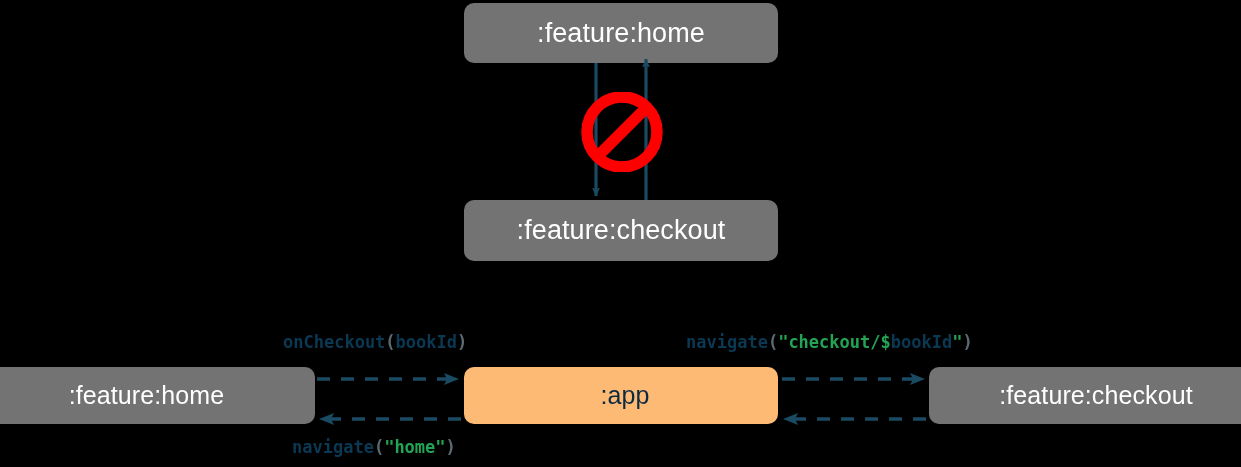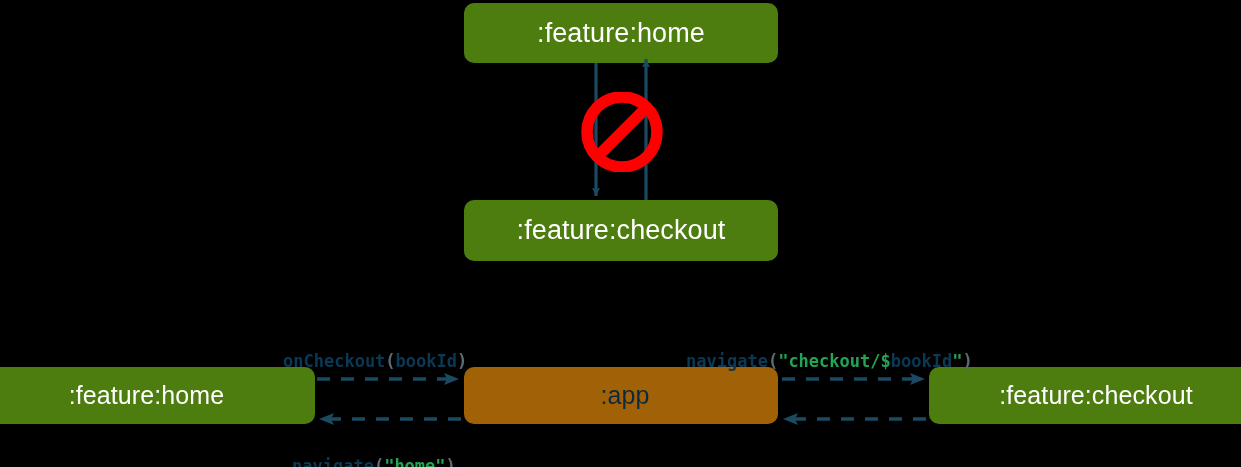--- a/index.html
+++ b/index.html
@@ -27,25 +27,25 @@
     position: absolute;
     display: flex;
     align-items: center;
     justify-content: center;
     border-radius: 10px;
     box-sizing: border-box;
     letter-spacing: 0.1px;
     white-space: nowrap;
   }
   .node-orange {
-    background: #4d7c0f;
+    background: #737373;
     color: #ffffff;
   }
   .node-green {
-    background: #a16207;
+    background: #fdba74;
     color: #0B2942;
     padding-left: 8px;
   }
 
   .n-home-top {
     left: 464px;
     top: 3px;
     width: 314px;
     height: 60px;
     font-size: 27px;
@@ -100,21 +100,20 @@
   }
 
   
   .edge-label {
     position: absolute;
     font-family: "DejaVu Sans Mono", "Liberation Mono", monospace;
     font-size: 17px;
     font-weight: bold;
     white-space: nowrap;
     letter-spacing: 0px;
-    margin-top: 19px;
   }
   .tok-fn   { color: #0B3954; }
   .tok-arg  { color: #0B3954; }
   .tok-punc { color: #5C6B73; }
   .tok-str  { color: #23A455; }
   .tok-var  { color: #0B3954; }
   .tok-dollar { color: #23A455; }
 
   .lbl-oncheckout  { left: 283px; top: 332px; }
   .lbl-navchk      { left: 686px; top: 332px; }

